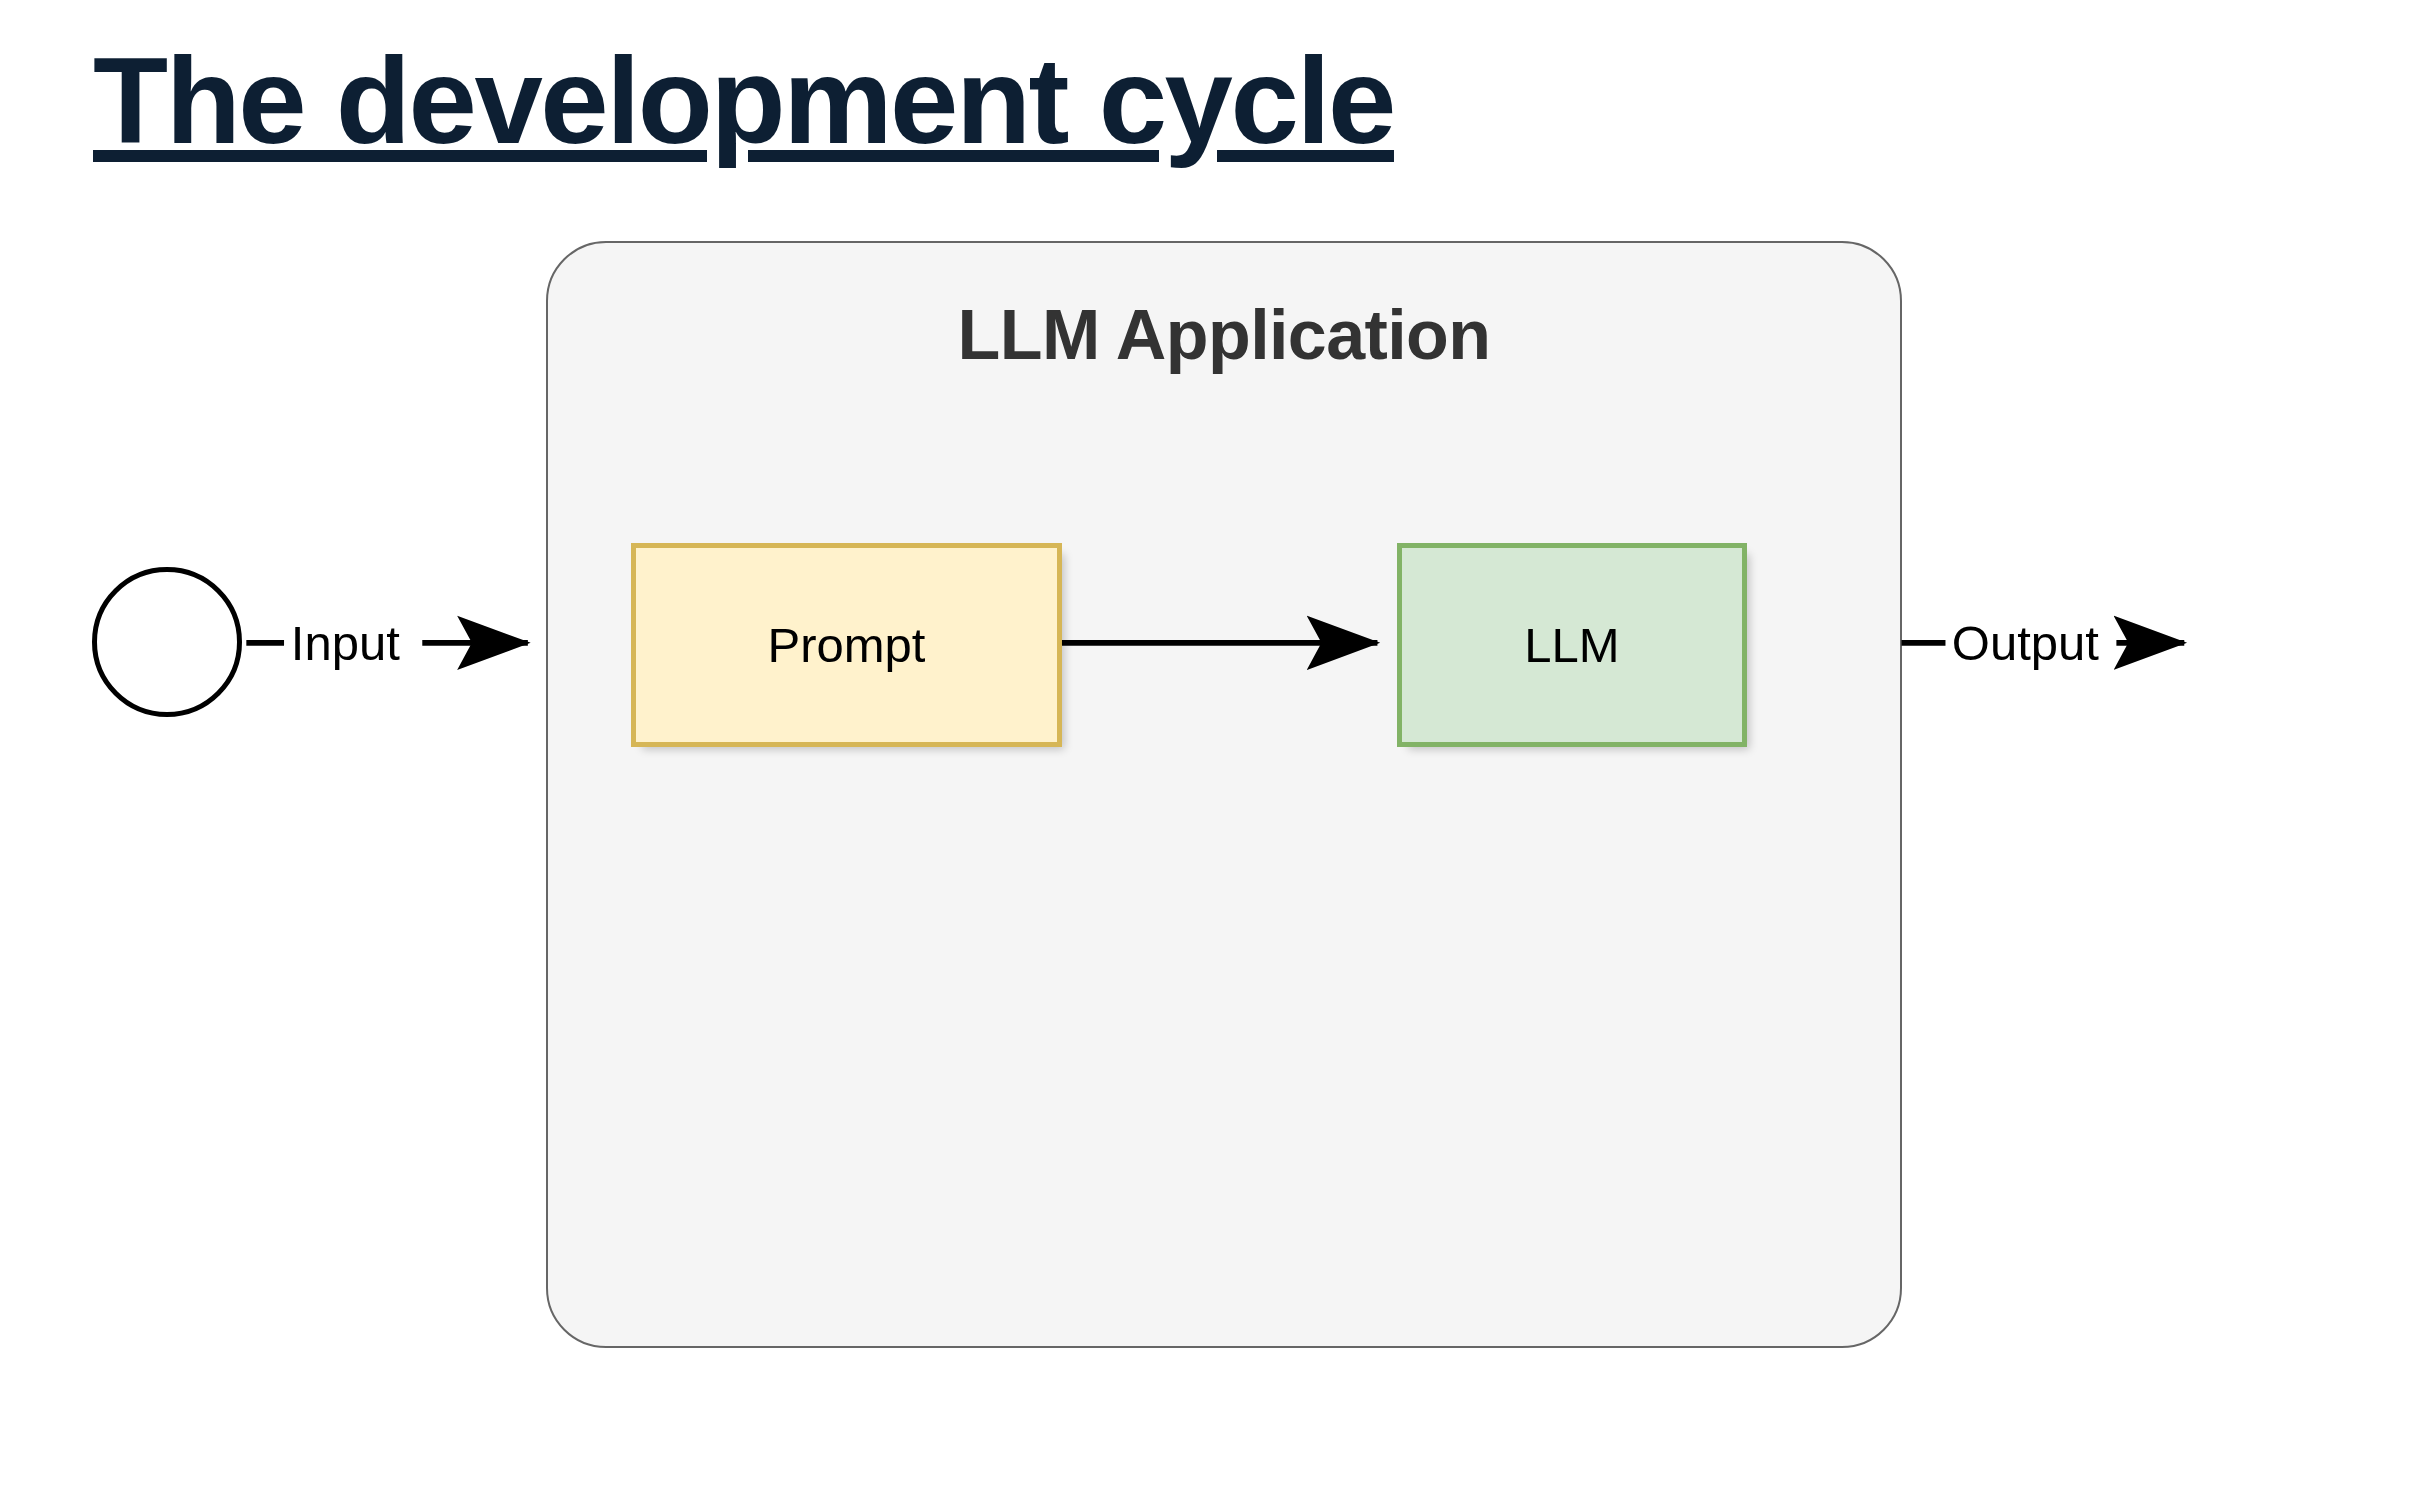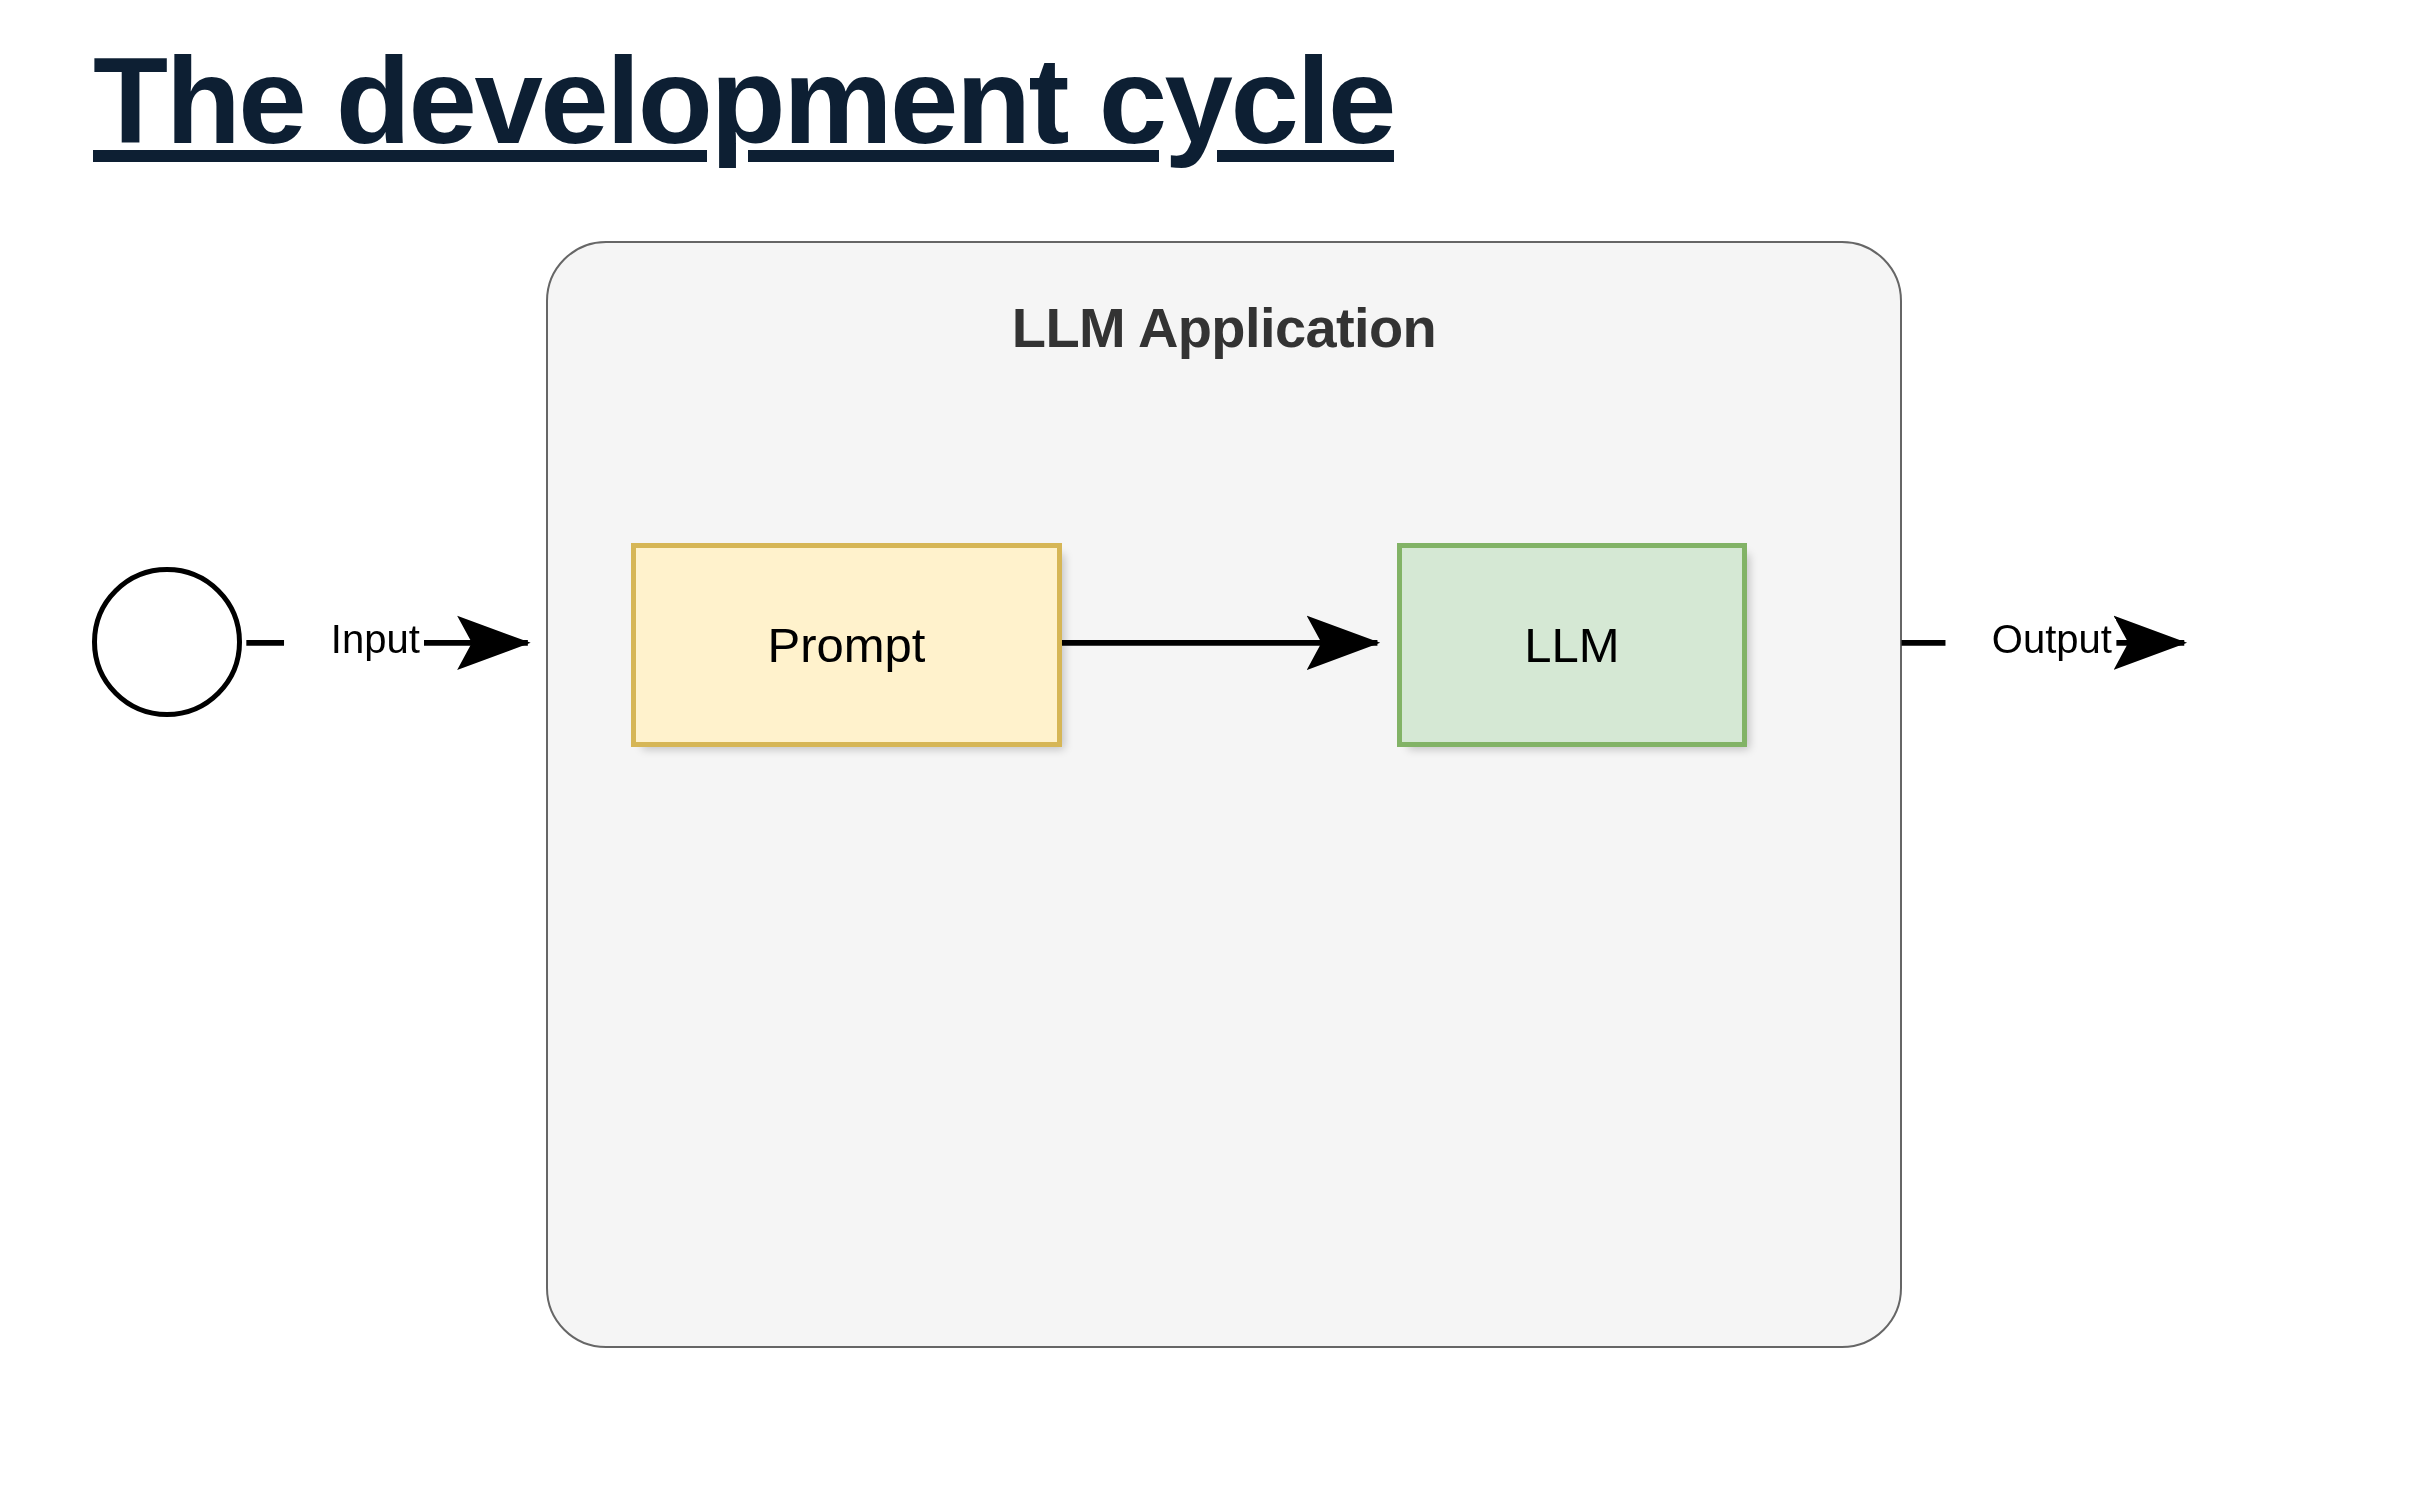--- a/index.html
+++ b/index.html
@@ -49,21 +49,21 @@
     border: 2.5px solid #666666;
     border-radius: 60px;
     box-sizing: border-box;
   }
   #llm-app-title {
     position: absolute;
     left: 0;
     right: 0;
     top: 52px;
     text-align: center;
-    font-size: 56px;
+    font-size: 70px;
     font-weight: 700;
     color: #333333;
     letter-spacing: -0.6px;
   }
 
   
   .proc-box {
     position: absolute;
     box-sizing: border-box;
     display: flex;
@@ -99,27 +99,26 @@
     height: 150px;
     border: 5.7px solid #000000;
     border-radius: 50%;
     background: #ffffff;
     box-sizing: border-box;
   }
 
   
   .edge-label {
     position: absolute;
-    font-size: 40px;
+    font-size: 49px;
     color: #000000;
     background: #ffffff;
     padding: 0 3.8px;
     white-space: nowrap;
     line-height: 1;
-    margin-left: 40px;
   }
   #input-label {
     left: 287px;
     top: 619px;
   }
   #output-label {
     left: 1948px;
     top: 619px;
   }
 </style>

